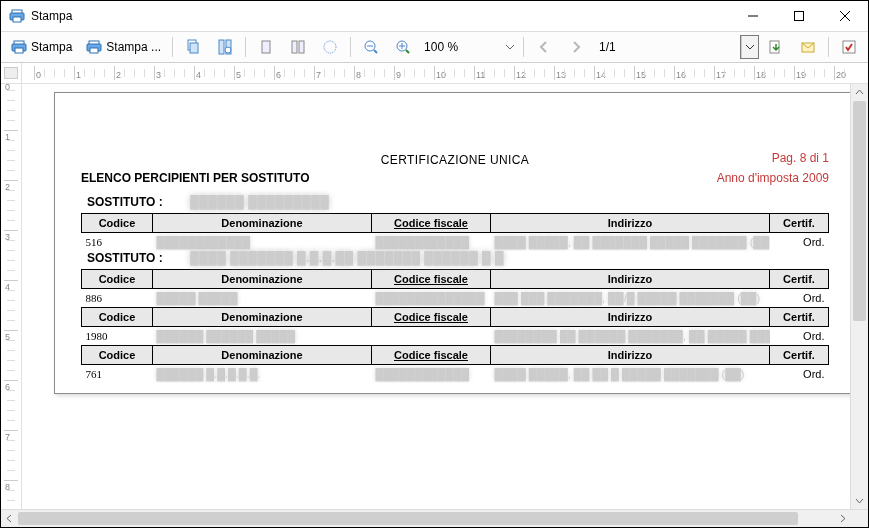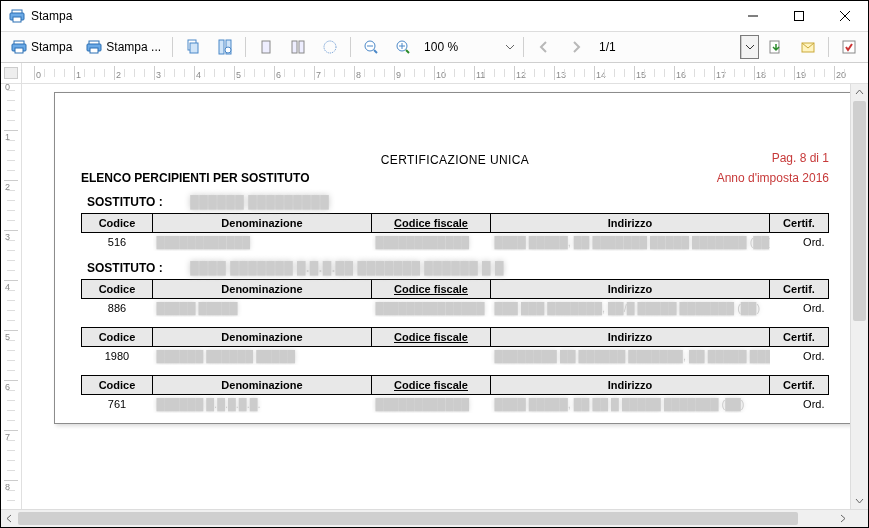--- a/index.html
+++ b/index.html
@@ -46,34 +46,34 @@
   .canvas-wrap { flex:1; overflow:hidden; background:#fff; position:relative; }
   .page { position:absolute; left:32px; top:8px; width:800px; border:1px solid #8c8c8c; box-shadow:2px 2px 4px rgba(0,0,0,.15); background:#fff; padding:0; }
 
   .doc { padding:60px 26px 10px 26px; font-family:"Segoe UI",Arial,sans-serif; }
   .doc-header { position:relative; margin-bottom:10px; }
   .doc-h1 { text-align:center; font-size:12px; letter-spacing:.4px; }
   .doc-h2 { text-align:left; font-size:12px; font-weight:bold; margin-top:4px; }
   .page-no { position:absolute; right:0; top:-2px; color:#c73a3a; font-size:12px; }
   .year { position:absolute; right:0; top:18px; color:#c73a3a; font-size:12px; }
 
-  .section { margin-top:10px; }
+  .section { }
   .sos { font-size:12px; font-weight:bold; margin:0 6px 4px 6px; }
   .sos .lbl { display:inline-block; width:100px; }
   .sos .val { display:inline-block; color:#ccc; font-weight:bold; text-shadow:0 0 6px #ccc; letter-spacing:.5px; }
 
   table.tbl { width:100%; border-collapse:collapse; table-layout:fixed; }
   table.tbl th { background:#e8e8e8; border:1px solid #000; font-weight:bold; font-size:11px; padding:3px 4px; }
   table.tbl td { border:0; font-size:11px; padding:3px 4px; vertical-align:top; }
   .c-cod { width:62px; text-align:center; }
   .c-den { width:210px; text-align:center; }
   .c-cf  { width:110px; text-align:center;text-decoration:underline; }
   .c-ind { text-align:center; }
   .c-cer { width:50px; text-align:center; }
-  td.num { text-align:center; padding-right:6px;}
+  td.num { text-align:left; padding-right:6px;font-family:Liberation Serif, serif;}
   td.blur { color:#ccc; text-shadow:0 0 5px #ddd; white-space:nowrap; overflow:hidden; }
   td.ord { text-align:right; padding-right:2px;}
 
   
   .vscroll { width:17px; background:#f0f0f0; border-left:1px solid #ddd; position:relative; }
   .vscroll .arrow { height:17px; display:flex; align-items:center; justify-content:center; }
   .vscroll .track { position:absolute; top:17px; bottom:17px; left:0; right:0; }
   .vscroll .thumb { position:absolute; left:2px; right:2px; top:0; height:220px; background:#cfcfcf; border-radius:2px; }
   .vscroll .arrow.bottom{ position:absolute; bottom:0; width:100%; }
 
@@ -397,21 +397,21 @@
           <div class="tick2" style="top: 406px;"></div>
           <div class="tick2" style="top: 416px;"></div>
         </div>
       <div class="canvas-wrap">
         <div class="page">
           <div class="doc">
             <div class="doc-header">
               <div class="doc-h1">CERTIFICAZIONE UNICA</div>
               <div class="doc-h2">ELENCO PERCIPIENTI PER SOSTITUTO</div>
               <div class="page-no">Pag. 8 di 1</div>
-              <div class="year">Anno d'imposta 2016</div>
+              <div class="year">Anno d'imposta 2009</div>
             </div>
             <div id="sections">
                 <div class="section">
                   <div class="sos"><span class="lbl">SOSTITUTO :</span> <span class="val">██████ █████████</span></div>
                   <table class="tbl">
                     <thead>
                       <tr>
                         <th class="c-cod">Codice</th>
                         <th class="c-den">Denominazione</th>
                         <th class="c-cf">Codice fiscale</th>

